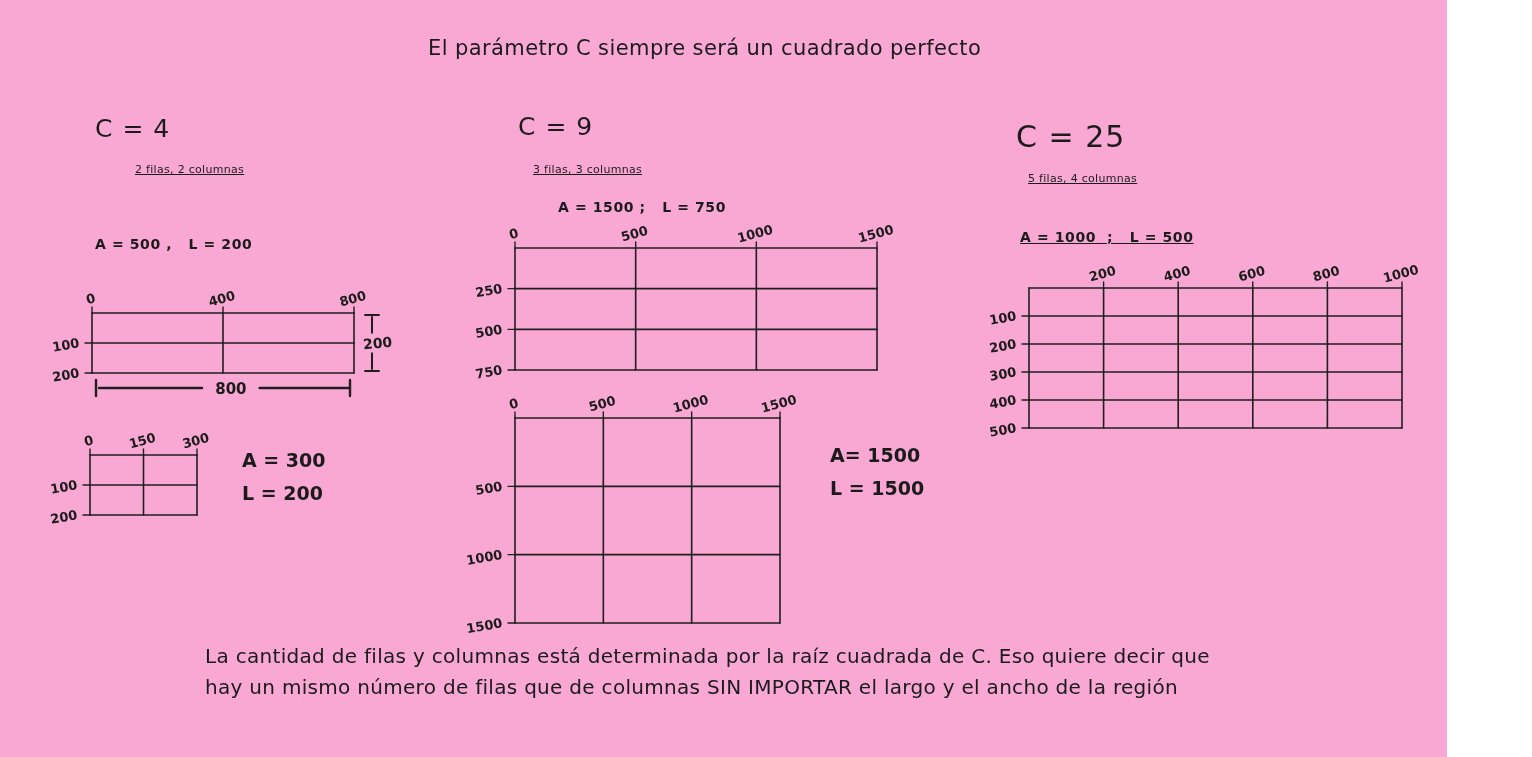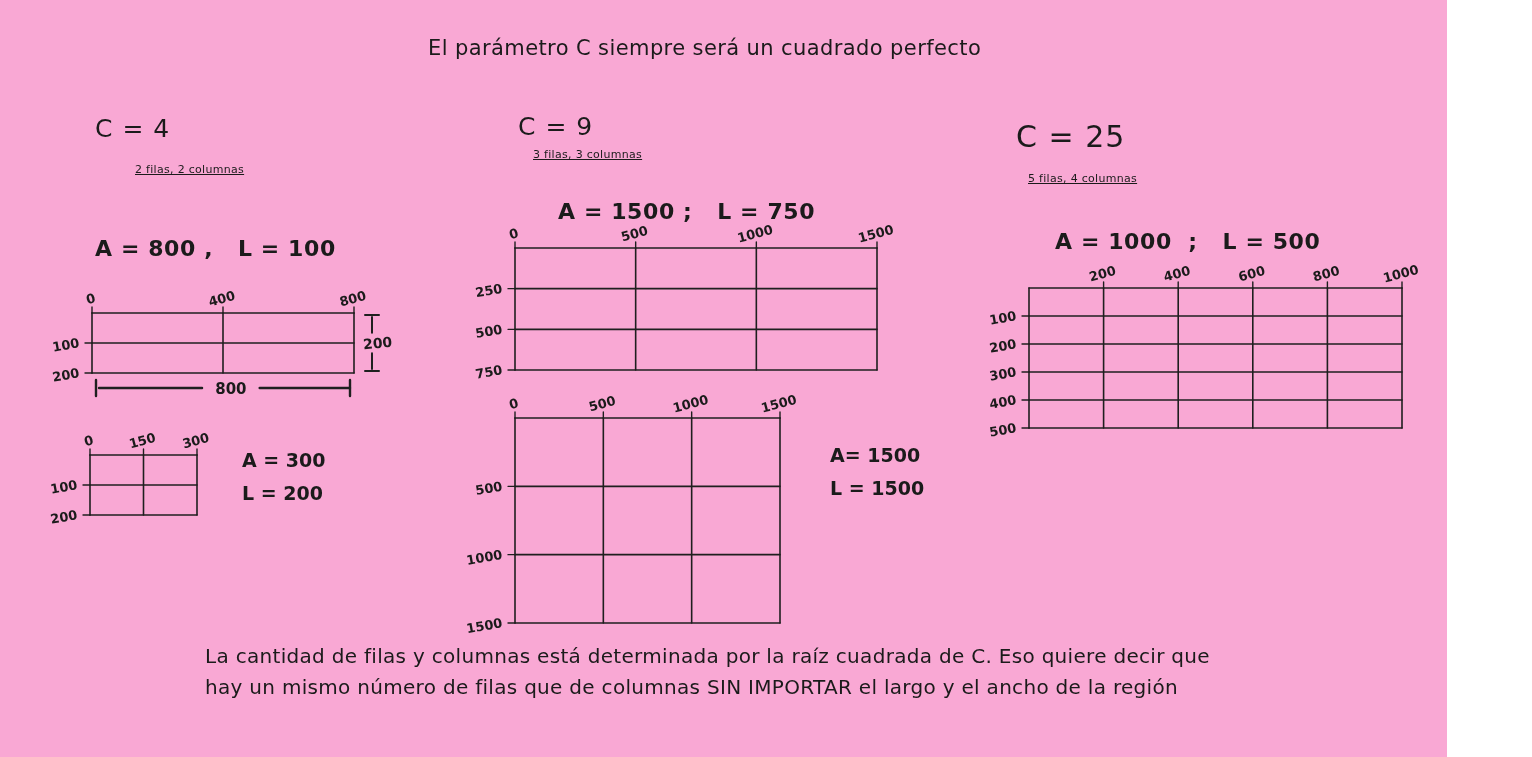--- a/index.html
+++ b/index.html
@@ -5,44 +5,44 @@
   html,body{margin:0;padding:0;background:#ffffff;}
   #canvas{
     position:relative;width:1447px;height:757px;overflow:hidden;
     background:#f9a8d4;color:#1b1b1b;
     font-family:"DejaVu Sans","Liberation Sans",sans-serif;
   }
   .txt{position:absolute;white-space:pre;color:#1b1b1b;}
   .title{left:428px;top:36px;font-size:21px;letter-spacing:.4px;}
   .clabel{font-size:25px;letter-spacing:1px;}
   .sub{font-size:11px;letter-spacing:.3px;text-decoration:underline;}
-  .params{font-size:22px;font-weight:700;letter-spacing:.6px;}
+  .params{font-size:14px;font-weight:700;letter-spacing:.6px;}
   #c4-label{left:95px;top:114px;}
   #c4-sub{left:135px;top:163px;}
   #c4-params{left:95px;top:236px;}
   #c9-label{left:518px;top:112px;}
-  #c9-sub{left:533px;top:148px;}
+  #c9-sub{left:533px;top:163px;}
   #c9-params{left:558px;top:199px;}
   #c25-label{left:1016px;top:119px;font-size:30px;}
   #c25-sub{left:1028px;top:172px;}
-  #c25-params{left:1055px;top:229px;}
+  #c25-params{left:1020px;top:229px;text-decoration:underline;}
   .footer-line{font-size:20px;letter-spacing:.3px;}
   #footer-1{left:205px;top:644px;}
   #footer-2{left:205px;top:675px;}
   svg.grid{position:absolute;overflow:visible;pointer-events:none;}
 </style>
 </head>
 <body>
 
 <div id="canvas">
   <div class="txt title">El parámetro C siempre será un cuadrado perfecto</div>
 
   <div class="txt clabel" id="c4-label">C = 4</div>
   <div class="txt sub" id="c4-sub">2 filas, 2 columnas</div>
-  <div class="txt params" id="c4-params">A = 800 ,   L = 100</div>
+  <div class="txt params" id="c4-params">A = 500 ,   L = 200</div>
 
   <div class="txt clabel" id="c9-label">C = 9</div>
   <div class="txt sub" id="c9-sub">3 filas, 3 columnas</div>
   <div class="txt params" id="c9-params">A = 1500 ;   L = 750</div>
 
   <div class="txt clabel" id="c25-label">C = 25</div>
   <div class="txt sub" id="c25-sub">5 filas, 4 columnas</div>
   <div class="txt params" id="c25-params">A = 1000  ;   L = 500</div>
 
   <div class="txt footer-line" id="footer-2">hay un mismo número de filas que de columnas SIN IMPORTAR el largo y el ancho de la región</div>

